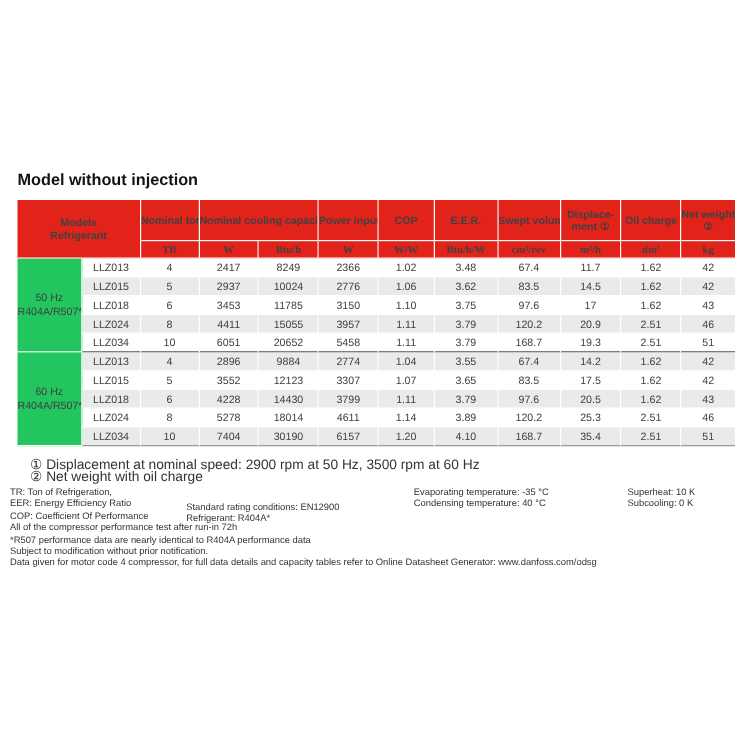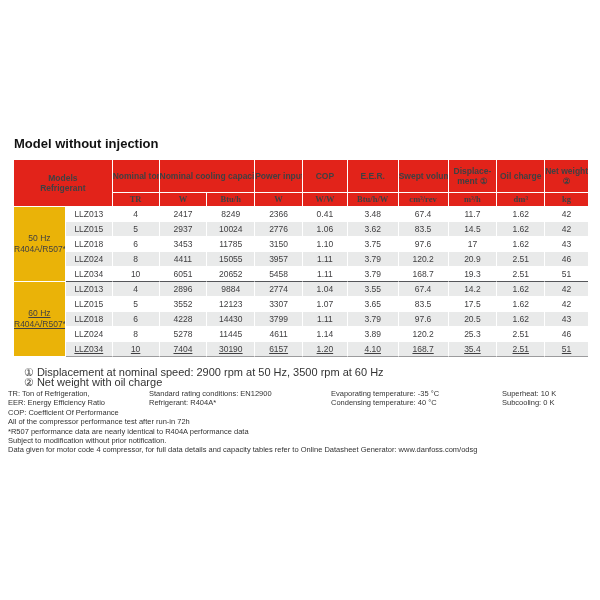--- a/index.html
+++ b/index.html
@@ -39,34 +39,34 @@
   td.h span { display: block; }
   tr.hdr1 td { height: 32px; }
   tr.hdr2 td { height: 13px; font-family: Liberation Serif, serif; }
   tr.data td { height: 14px; }
   td.sec {
     background: #e9eaea; font-size: 8px; line-height: 1.25;
     color: #414042;
   }
   td.sec span { display: block; }
   tr.g td { background: #e9eaea; }
-  tr.g td.sec, tr.data td.sec { background: #eab308; }
+  tr.g td.sec, tr.data td.sec { background: #22c55e; }
   tr.secend td, td.sec-dark-bottom { border-bottom: 1px solid #55565a; }
-  tr.tblend td, td.sec-gray-bottom { border-bottom: 1px solid #9b9b9d; text-decoration: underline; }
+  tr.tblend td, td.sec-gray-bottom { border-bottom: 1px solid #9b9b9d; }
 
   .notes {
     position: absolute; left: 24px; top: 368px; width: 580px;
     font-size: 11px; line-height: 9.5px; color: #333333;
   }
   .legend {
     position: absolute; left: 8px; top: 389px; width: 582px;
     font-size: 7.5px; line-height: 9.4px; color: #333333;
   }
   .legend .col { position: absolute; top: 0; }
-  .legend .col2 { left: 141px; }
+  .legend .col2 { left: 141px; margin-top: 12px; }
   .legend .col3 { left: 323px; }
   .legend .col4 { left: 494px; }
   .legend .flow { position: relative; }
   .line { white-space: nowrap; }
 </style>
 </head>
 <body>
 
 <div class="page">
 
@@ -125,21 +125,21 @@
       <tr class="data">
         <td class="sec sec-dark-bottom" rowspan="5">
           <span>50 Hz</span>
           <span>R404A/R507*</span>
         </td>
         <td>LLZ013</td>
         <td>4</td>
         <td>2417</td>
         <td>8249</td>
         <td>2366</td>
-        <td>0.41</td>
+        <td>1.02</td>
         <td>3.48</td>
         <td>67.4</td>
         <td>11.7</td>
         <td>1.62</td>
         <td>42</td>
       </tr>
       <tr class="data g">
         <td>LLZ015</td>
         <td>5</td>
         <td>2937</td>
@@ -232,21 +232,21 @@
         <td>3.79</td>
         <td>97.6</td>
         <td>20.5</td>
         <td>1.62</td>
         <td>43</td>
       </tr>
       <tr class="data">
         <td>LLZ024</td>
         <td>8</td>
         <td>5278</td>
-        <td>11445</td>
+        <td>18014</td>
         <td>4611</td>
         <td>1.14</td>
         <td>3.89</td>
         <td>120.2</td>
         <td>25.3</td>
         <td>2.51</td>
         <td>46</td>
       </tr>
       <tr class="data g tblend">
         <td>LLZ034</td>

